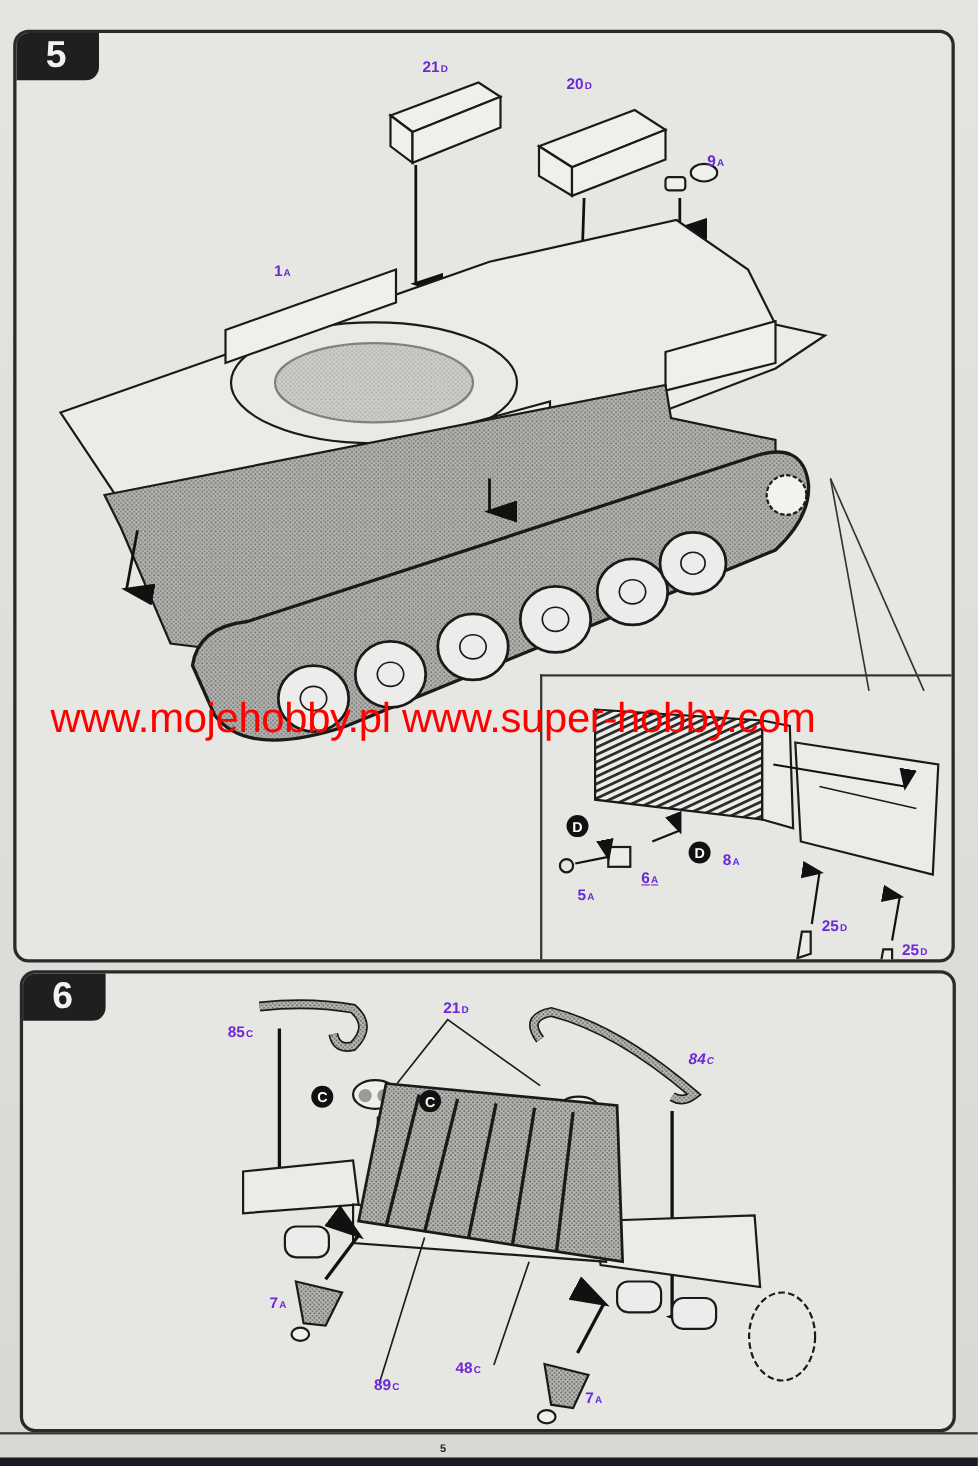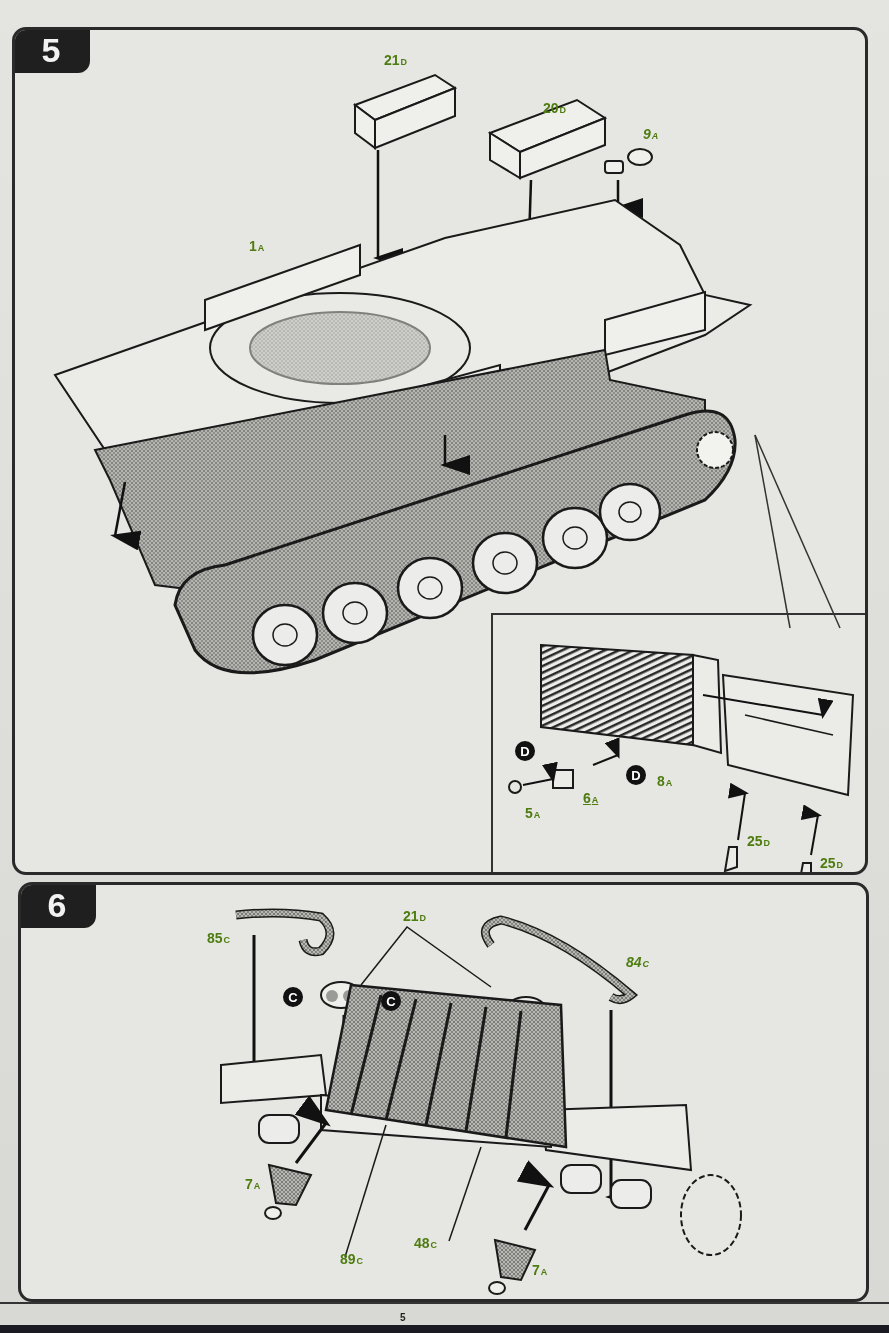--- a/index.html
+++ b/index.html
@@ -29,21 +29,21 @@
       color: #f2f2f2;
       font-weight: bold;
       font-size: 34px;
       display: flex; align-items: center; justify-content: center;
       font-family: "Liberation Sans", sans-serif;
     }
     .part-label {
       position: absolute;
       font-weight: bold;
       font-size: 14px;
-      color: #4d7c0f;
+      color: #6d28d9;
       white-space: nowrap;
     }
     .part-label .sprue { font-size: 9px; vertical-align: baseline; margin-left: 1px; }
     .circle-letter {
       position: absolute;
       width: 20px; height: 20px; border-radius: 50%;
       background: #111; color: #fff;
       font-weight: bold; font-size: 13px;
       display: flex; align-items: center; justify-content: center;
     }
@@ -145,22 +145,22 @@
         <ellipse cx="560" cy="508" rx="12" ry="11"></ellipse>
         <ellipse cx="615" cy="482" rx="11" ry="10"></ellipse>
       </g>
       <circle cx="700" cy="420" r="18" fill="#f2f2ee" stroke="#1a1a1a" stroke-width="2" stroke-dasharray="4 2"></circle>
 
       <polyline points="740,405 775,598" fill="none" stroke="#333" stroke-width="1.5"></polyline>
       <polyline points="740,405 825,598" fill="none" stroke="#333" stroke-width="1.5"></polyline>
     </svg>
 
     <span class="part-label" style="left:369px; top:22px;"><span>21</span><span class="sprue">D</span></span>
-    <span class="part-label" style="left:500px; top:70px;margin-left:28px;"><span>20</span><span class="sprue">D</span></span>
-    <span class="part-label" style="left:628px; top:96px;font-style:italic;"><span>9</span><span class="sprue">A</span></span>
+    <span class="part-label" style="left:500px; top:38px;"><span>20</span><span class="sprue">D</span></span>
+    <span class="part-label" style="left:628px; top:108px;"><span>9</span><span class="sprue">A</span></span>
     <span class="part-label" style="left:234px; top:208px;"><span>1</span><span class="sprue">A</span></span>
 
     <div class="inset" style="left:476px; top:583px; width:380px; height:265px;">
       <svg width="380" height="265">
         <defs>
           <pattern id="slats" width="6" height="6" patternUnits="userSpaceOnUse" patternTransform="rotate(-25)">
             <rect width="6" height="6" fill="#ededea"></rect>
             <rect width="6" height="2.5" fill="#2a2a2a"></rect>
           </pattern>
           <marker id="arr2" markerWidth="8" markerHeight="10" refX="4" refY="8" orient="auto">
@@ -270,17 +270,18 @@
     <span class="part-label" style="left:605px; top:69px;font-style:italic;"><span>84</span><span class="sprue">C</span></span>
     <span class="part-label" style="left:224px; top:291px;"><span>7</span><span class="sprue">A</span></span>
     <span class="part-label" style="left:292px; top:366px;margin-left:27px;"><span>89</span><span class="sprue">C</span></span>
     <span class="part-label" style="left:393px; top:350px;"><span>48</span><span class="sprue">C</span></span>
     <span class="part-label" style="left:511px; top:377px;"><span>7</span><span class="sprue">A</span></span>
 
     <div class="circle-letter" style="left:262px; top:102px;">C</div>
     <div class="circle-letter" style="left:360px; top:106px;">C</div>
   </div>
 
+  <div class="watermark">www.mojehobby.pl www.super-hobby.com</div>
 
   <div class="footer-rule"></div>
   <div class="page-number">5</div>
   <div class="bottom-band"></div>
 </div>
 
 </body></html>

